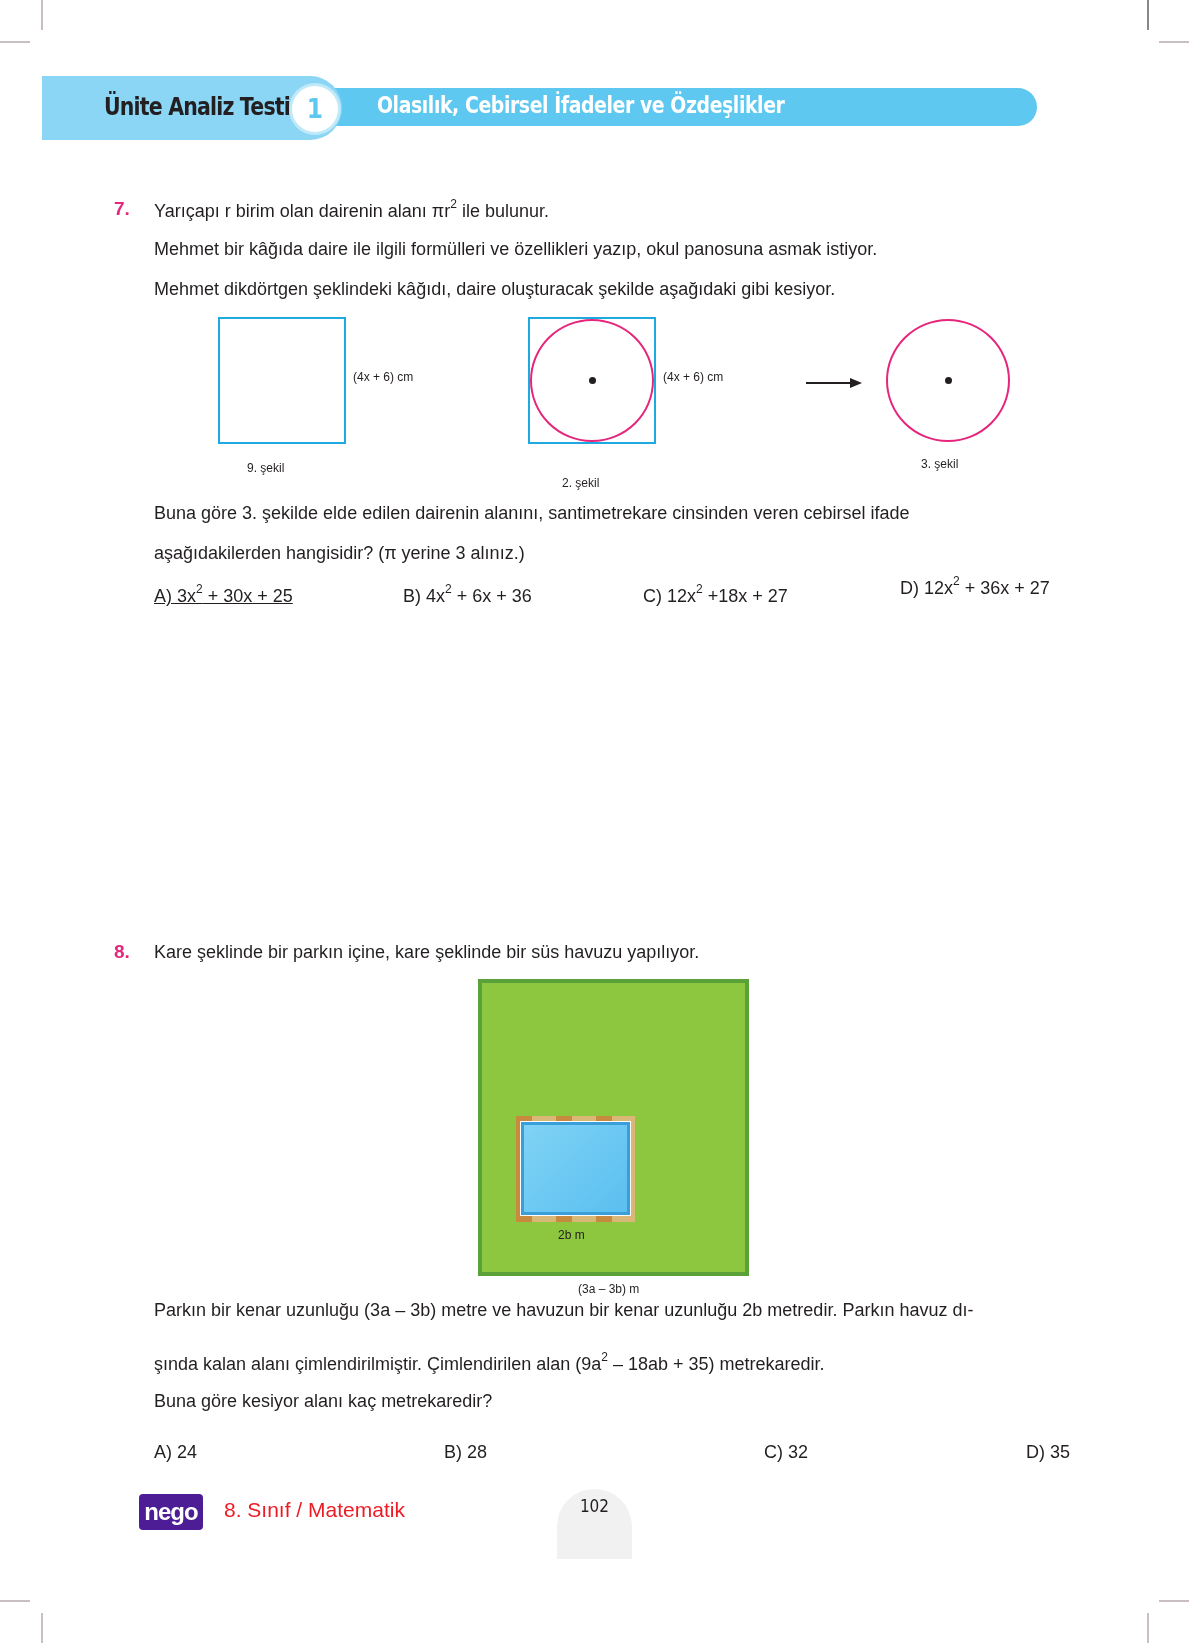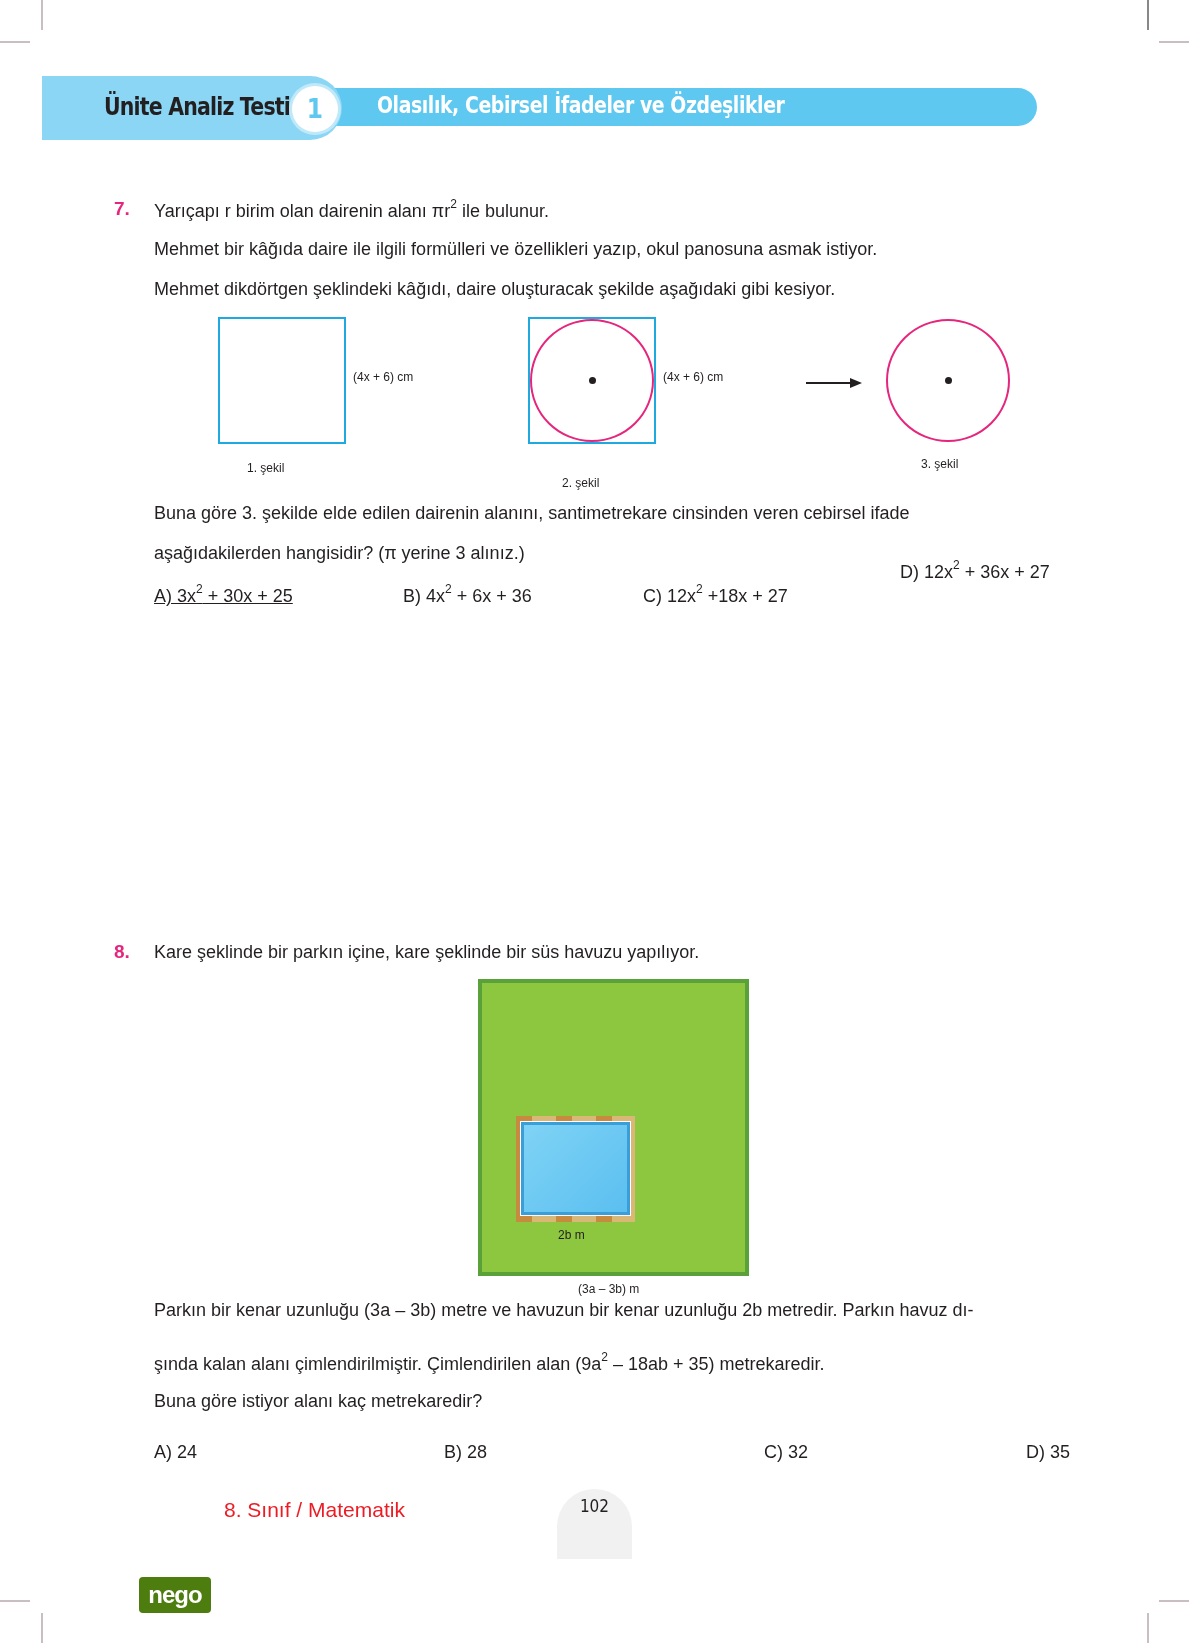--- a/index.html
+++ b/index.html
@@ -17,21 +17,21 @@
   .txt{position:absolute;font-size:18px;white-space:nowrap;}
   .bold{font-weight:normal;}
   sup{font-size:12px;position:relative;top:-2px;}
   .fig-rect{position:absolute;border:2px solid #1ea9e1;box-sizing:border-box;}
   .fig-circle{position:absolute;border:2px solid #e6267c;border-radius:50%;box-sizing:border-box;}
   .dot{position:absolute;width:7px;height:7px;border-radius:50%;background:#231f20;}
   .small{font-size:12px;}
   .park{position:absolute;left:478px;top:979px;width:271px;height:297px;background:#8dc63f;border:4px solid #5aa13a;box-sizing:border-box;}
   .pool-frame{position:absolute;left:516px;top:1116px;width:119px;height:106px;background:repeating-linear-gradient(90deg,#c88a3f 0 16px,#d9b877 16px 40px);}
   .pool-water{position:absolute;left:521px;top:1122px;width:109px;height:93px;background:linear-gradient(135deg,#7fd3f5,#5bbff0);border:3px solid #3a9fd8;box-sizing:border-box;outline:1px solid #fff;}
-  .footer-logo{position:absolute;left:139px;top:1577px;width:72px;height:36px;background:#4d7c0f;border-radius:4px;color:#fff;font-weight:bold;font-size:24px;display:flex;align-items:center;justify-content:center;letter-spacing:-1px;}
+  .footer-logo{position:absolute;left:139px;top:1494px;width:64px;height:36px;background:#4c1d95;border-radius:4px;color:#fff;font-weight:bold;font-size:24px;display:flex;align-items:center;justify-content:center;letter-spacing:-1px;}
   .footer-label{position:absolute;left:224px;top:1498px;font-size:21px;color:#ed1c24;}
   .page-tab{position:absolute;left:557px;top:1489px;width:75px;height:70px;background:#f1f1f1;border-radius:40px 40px 0 0;}
   .page-num{position:absolute;left:557px;top:1495px;width:75px;text-align:center;font-size:18px;color:#231f20;font-family:"DejaVu Sans",sans-serif;transform:scaleX(0.85);}
 </style>
 </head>
 <body>
 
 <div class="crop" style="left:41px;top:0;width:2px;height:30px;"></div>
 <div class="crop" style="left:0;top:41px;width:30px;height:2px;"></div>
 <div class="crop" style="left:1147px;top:0;width:2px;height:30px;background:#888;"></div>
@@ -50,21 +50,21 @@
 </div>
 
 <div>
   <div class="qnum" style="left:114px;top:198px;">7.</div>
   <div class="txt" style="left:154px;top:199px;"><span>Yarıçapı r birim olan dairenin alanı πr</span><sup>2</sup><span> ile bulunur.</span></div>
   <div class="txt" style="left:154px;top:239px;">Mehmet bir kâğıda daire ile ilgili formülleri ve özellikleri yazıp, okul panosuna asmak istiyor.</div>
   <div class="txt" style="left:154px;top:279px;">Mehmet dikdörtgen şeklindeki kâğıdı, daire oluşturacak şekilde aşağıdaki gibi kesiyor.</div>
 
   <div class="fig-rect" style="left:218px;top:317px;width:128px;height:127px;"></div>
   <div class="txt small" style="left:353px;top:370px;">(4x + 6) cm</div>
-  <div class="txt small" style="left:247px;top:461px;">1. şekil</div>
+  <div class="txt small" style="left:247px;top:461px;">9. şekil</div>
 
   <div class="fig-rect" style="left:528px;top:317px;width:128px;height:127px;"></div>
   <div class="fig-circle" style="left:530px;top:319px;width:124px;height:123px;"></div>
   <div class="dot" style="left:589px;top:377px;"></div>
   <div class="txt small" style="left:663px;top:370px;">(4x + 6) cm</div>
   <div class="txt small" style="left:562px;top:461px;margin-top:15px;">2. şekil</div>
 
   <svg class="abs" style="left:806px;top:376px;" width="56" height="14">
     <line x1="0" y1="7" x2="46" y2="7" stroke="#231f20" stroke-width="2"></line>
     <polygon points="44,2 56,7 44,12" fill="#231f20"></polygon>
@@ -73,36 +73,36 @@
   <div class="fig-circle" style="left:886px;top:319px;width:124px;height:123px;"></div>
   <div class="dot" style="left:945px;top:377px;"></div>
   <div class="txt small" style="left:921px;top:457px;">3. şekil</div>
 
   <div class="txt bold" style="left:154px;top:503px;">Buna göre 3. şekilde elde edilen dairenin alanını, santimetrekare cinsinden veren cebirsel ifade</div>
   <div class="txt" style="left:154px;top:516px;margin-top:27px;"><span class="bold">aşağıdakilerden hangisidir?</span><span> (π yerine 3 alınız.)</span></div>
 
   <div class="txt" style="left:154px;top:584px;text-decoration:underline;"><span>A) 3x</span><sup>2</sup><span> + 30x + 25</span></div>
   <div class="txt" style="left:403px;top:584px;"><span>B) 4x</span><sup>2</sup><span> + 6x + 36</span></div>
   <div class="txt" style="left:643px;top:584px;"><span>C) 12x</span><sup>2</sup><span> +18x + 27</span></div>
-  <div class="txt" style="left:900px;top:560px;"><span>D) 12x</span><sup>2</sup><span> + 36x + 27</span></div>
+  <div class="txt" style="left:900px;top:576px;"><span>D) 12x</span><sup>2</sup><span> + 36x + 27</span></div>
 </div>
 
 <div>
   <div class="qnum" style="left:114px;top:941px;">8.</div>
   <div class="txt" style="left:154px;top:942px;">Kare şeklinde bir parkın içine, kare şeklinde bir süs havuzu yapılıyor.</div>
 
   <div class="park"></div>
   <div class="pool-frame"></div>
   <div class="pool-water"></div>
   <div class="txt small" style="left:558px;top:1228px;">2b m</div>
   <div class="txt small" style="left:578px;top:1282px;">(3a – 3b) m</div>
 
   <div class="txt" style="left:154px;top:1300px;">Parkın bir kenar uzunluğu (3a – 3b) metre ve havuzun bir kenar uzunluğu 2b metredir. Parkın havuz dı-</div>
   <div class="txt" style="left:154px;top:1352px;"><span>şında kalan alanı çimlendirilmiştir. Çimlendirilen alan (9a</span><sup>2</sup><span> – 18ab + 35) metrekaredir.</span></div>
-  <div class="txt bold" style="left:154px;top:1391px;">Buna göre istiyor alanı kaç metrekaredir?</div>
+  <div class="txt bold" style="left:154px;top:1391px;">Buna göre kesiyor alanı kaç metrekaredir?</div>
 
   <div class="txt" style="left:154px;top:1442px;text-align:center;">A) 24</div>
   <div class="txt" style="left:444px;top:1442px;">B) 28</div>
   <div class="txt" style="left:735px;top:1442px;margin-left:29px;">C) 32</div>
   <div class="txt" style="left:1026px;top:1442px;">D) 35</div>
 </div>
 
 <div>
   <div class="footer-logo">nego</div>
   <div class="footer-label">8. Sınıf / Matematik</div>

